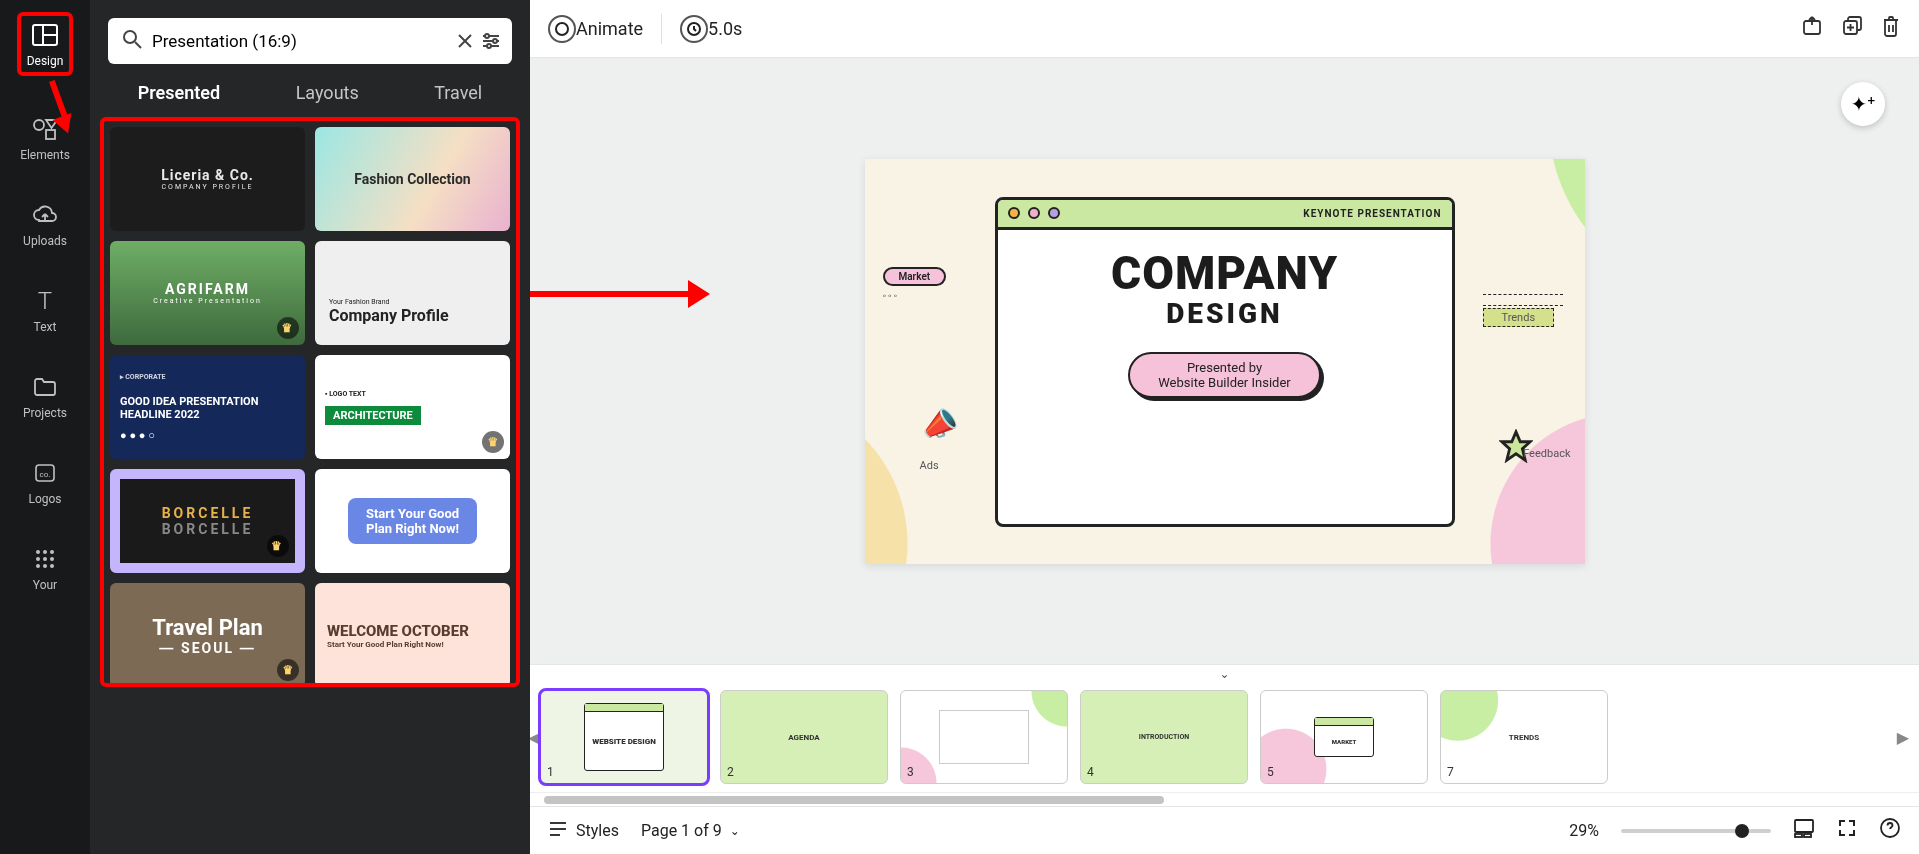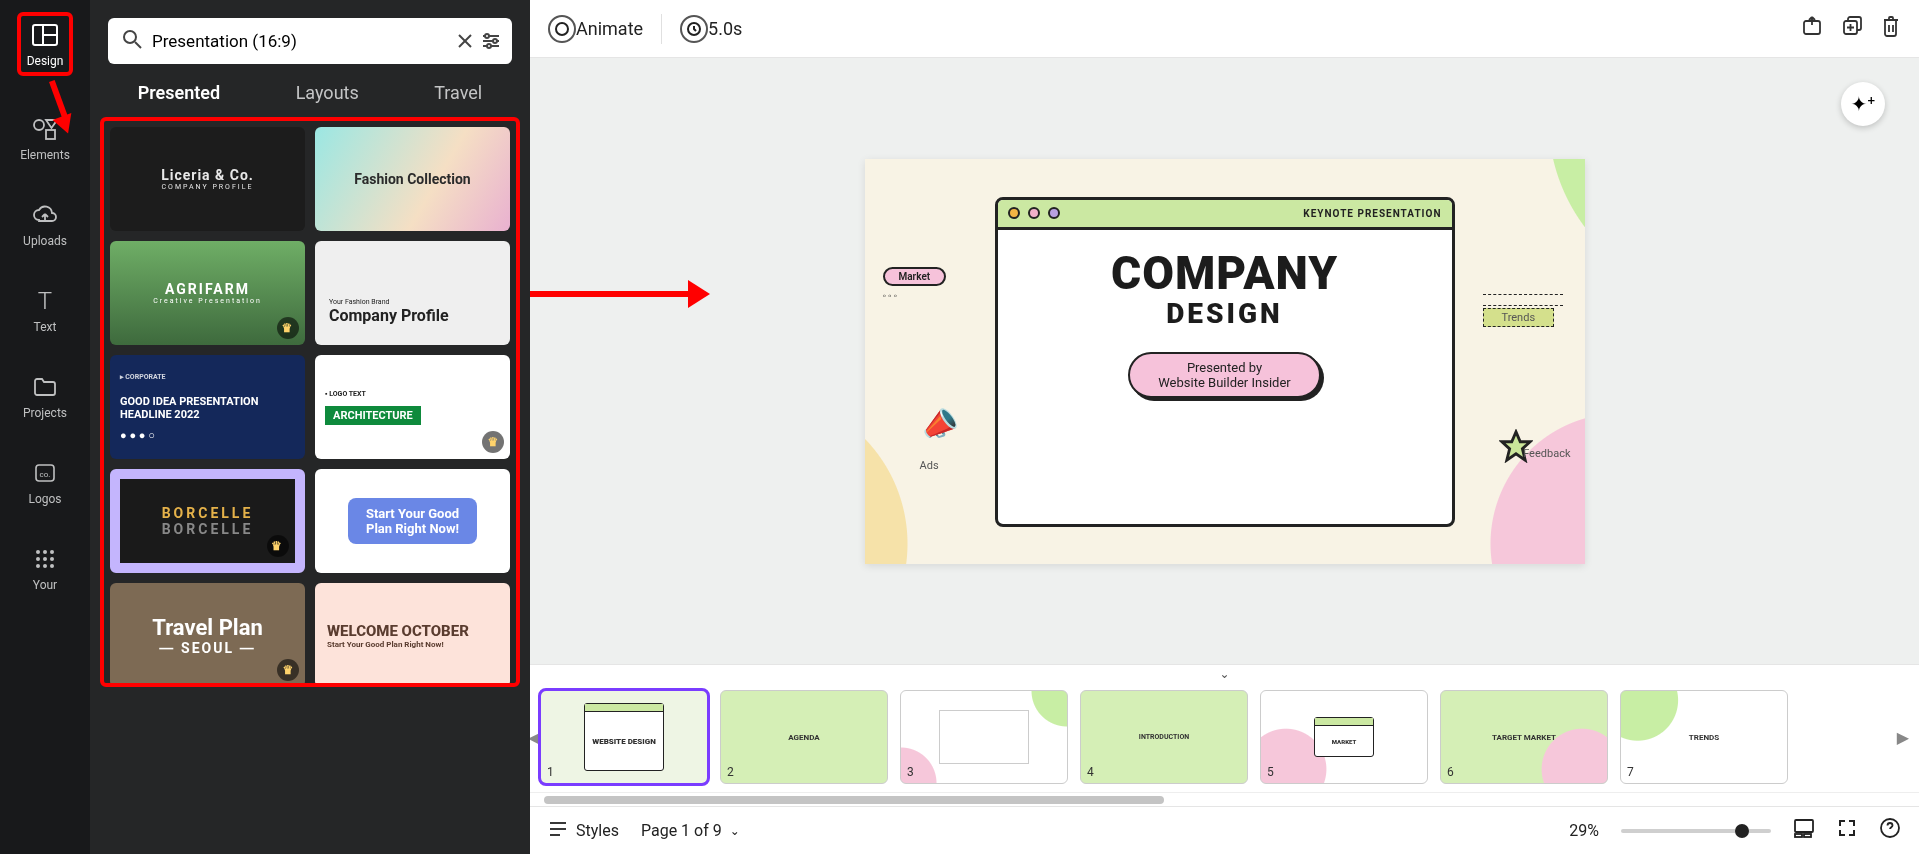--- a/index.html
+++ b/index.html
@@ -387,24 +387,20 @@
         </div>
       <div class="pg pg5">
           <div class="mini-window" style="width:60px;height:40px;">
             <div class="mini-bar"></div>
             <div class="mini-body" style="font-size:6px;">
               <span>MARKET</span>
             </div>
           </div>
           <span class="num">5</span>
         </div>
-      <div class="pg pg6">
-          <div style="font-size:8px;"><span>TARGET MARKET</span></div>
-          <span class="num">6</span>
-        </div>
       <div class="pg pg7">
           <div style="font-size:8px;"><span>TRENDS</span></div>
           <span class="num">7</span>
         </div>
       <span class="pg-scroll">▶</span>
     </div>
     <div class="strip-scrollbar">
         <div class="bar"></div>
       </div>
 

